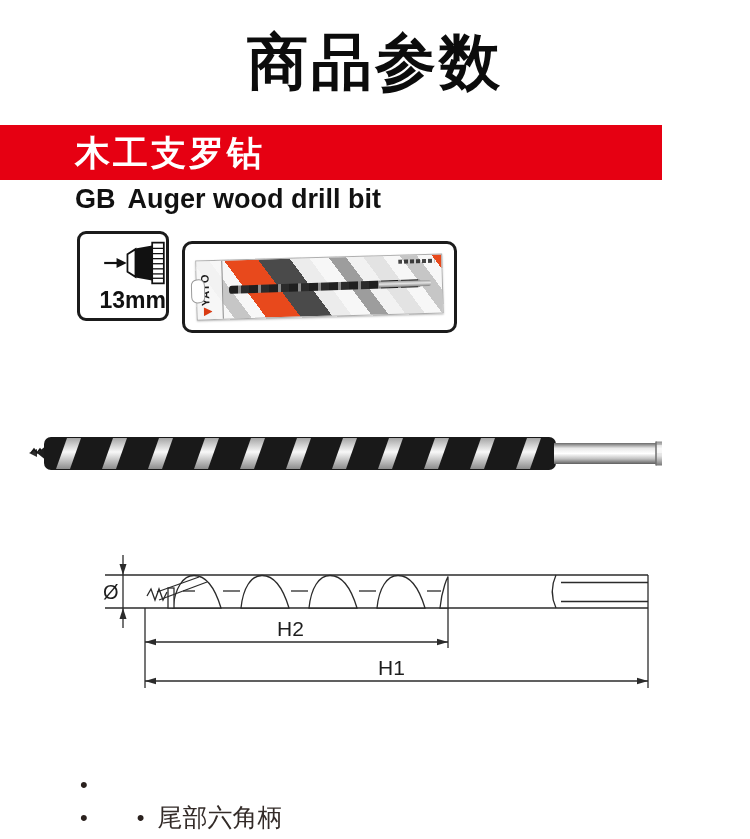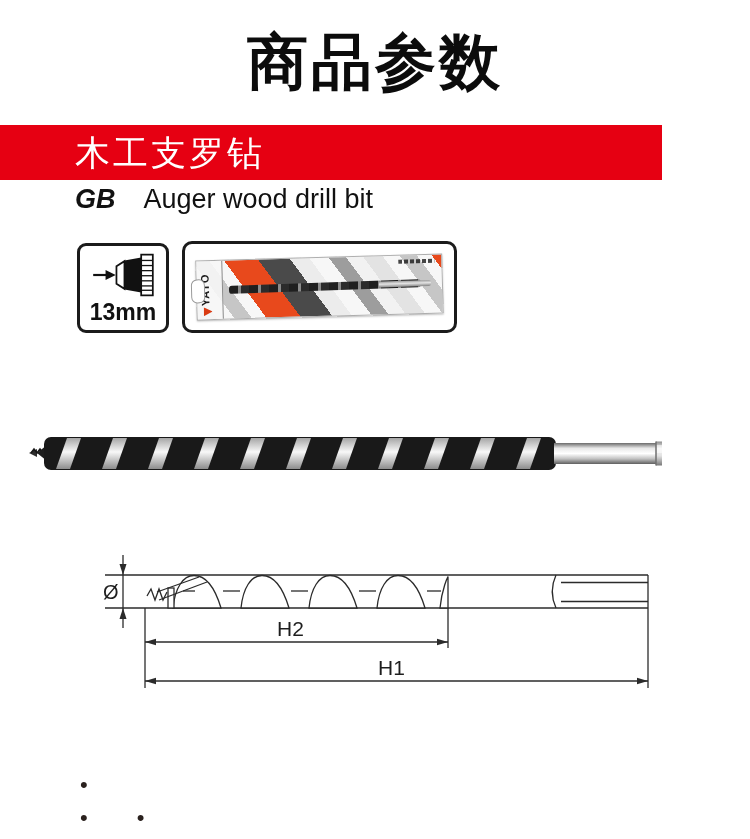--- a/index.html
+++ b/index.html
@@ -6,31 +6,31 @@
   body{font-family:"Liberation Sans","DejaVu Sans",sans-serif;-webkit-font-smoothing:antialiased;}
   #stage{position:relative;width:662px;height:839px;background:#fff;overflow:hidden;border-radius:18px;}
 
   
   .page-title{position:absolute;top:22px;left:0;width:750px;text-align:center;
     font-size:61px;font-weight:800;color:#0c0c0c;letter-spacing:3px;}
 
   
   .banner{position:absolute;top:125px;left:0;width:750px;height:55px;background:#e60012;}
   .banner-text{position:absolute;left:75px;top:0;height:55px;line-height:56px;
-    color:#ffffff;font-size:35px;font-weight:400;letter-spacing:3px;}
+    color:#ffffff;font-size:35px;font-weight:700;letter-spacing:3px;}
 
   
   .subtitle{position:absolute;top:184px;left:75px;color:#111;font-size:27px;white-space:nowrap;}
-  .subtitle .code{font-style:italic;font-weight:800;margin-right:28px;text-align:right;}
-  .subtitle .name-en{font-weight:400;}
-
-  
-  .size-box{position:absolute;left:77px;top:243px;width:86px;height:84px;
+  .subtitle .code{font-weight:800;margin-right:12px;text-align:right;}
+  .subtitle .name-en{font-weight:700;}
+
+  
+  .size-box{position:absolute;left:77px;top:231px;width:86px;height:84px;
     border:3px solid #1b1b1b;border-radius:9px;background:#fff;
-    display:flex;flex-direction:column;align-items:center;justify-content:flex-start;}
+    display:flex;flex-direction:column;align-items:flex-end;justify-content:flex-start;}
   .size-box svg{margin-top:6px;}
   .size-label{font-size:23px;font-weight:700;color:#111;margin-top:1px;letter-spacing:0px;}
 
   .pack-box{position:absolute;left:182px;top:241px;width:269px;height:86px;
     border:3px solid #1b1b1b;border-radius:10px;background:#fff;overflow:hidden;}
   .pack-card{position:absolute;left:11px;top:13px;width:245px;height:58px;
     transform:rotate(-1.6deg);border:1px solid #adadad;box-shadow:0 1px 2px rgba(0,0,0,.25);
     background:repeating-linear-gradient(55deg,
       #e3e3e3 0 16px,#f7f7f7 16px 30px,#c6c6c6 30px 44px,#f7f7f7 44px 56px,
       #e8491c 56px 84px,#4a4a4a 84px 110px,#ececec 110px 126px,#f7f7f7 126px 142px,
@@ -215,16 +215,17 @@
   </div>
 
   <div class="features">
     <div class="feat-line">
       <span class="bullet">•</span>
     </div>
     <div class="feat-line">
       <span class="bullet">•</span>
       <span class="feat-gap"></span>
       <span class="bullet">•</span>
+      <span>尾部六角柄</span>
     </div>
   </div>
 
 </div>
 
 </body></html>

